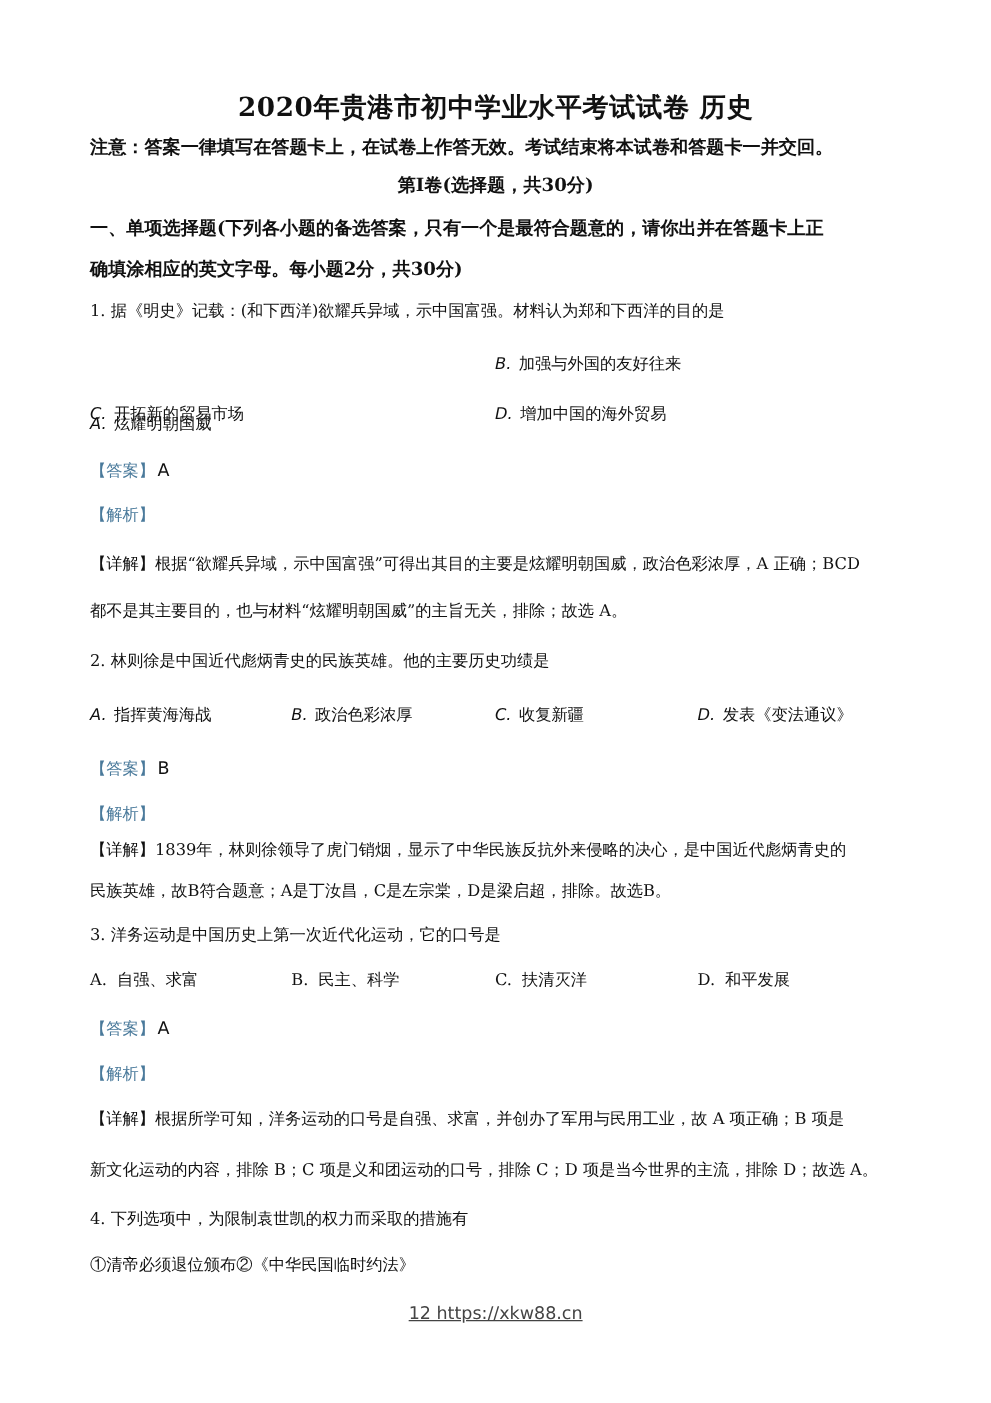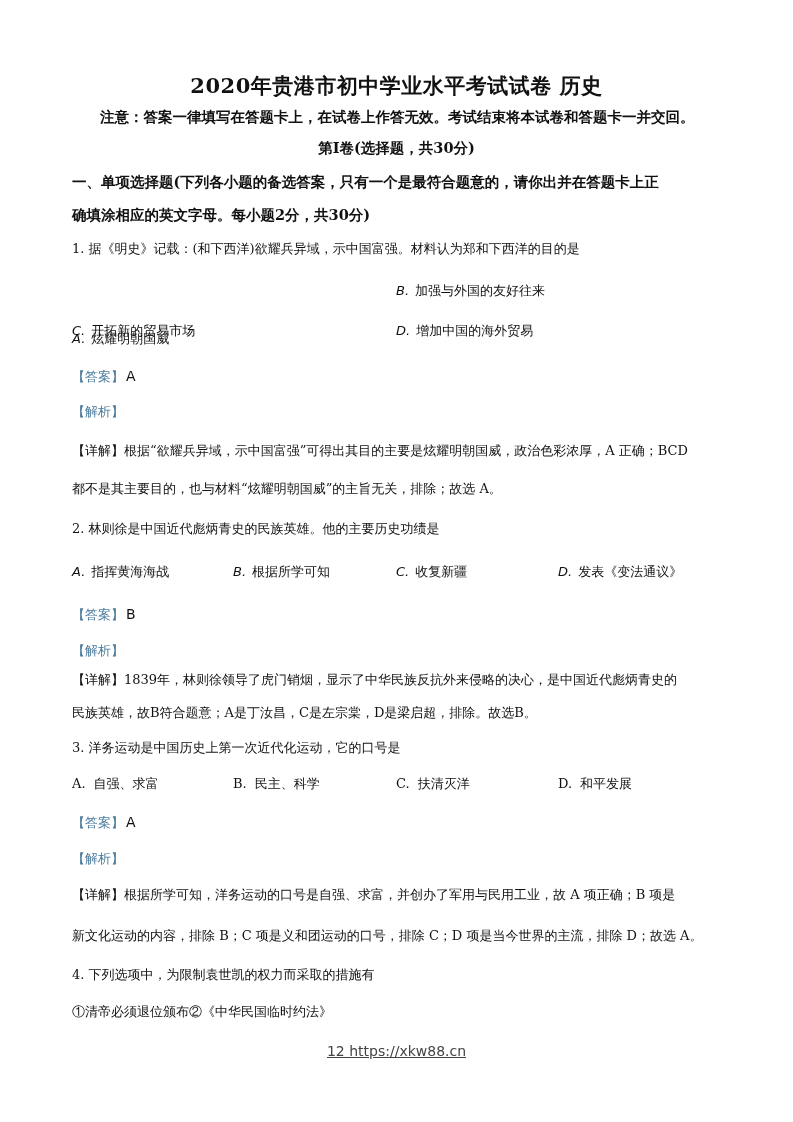--- a/index.html
+++ b/index.html
@@ -1,21 +1,21 @@
 <!DOCTYPE html>
 <html><head>
 <meta charset="utf-8">
 <style>
   html, body { margin: 0; padding: 0; background: #ffffff; }
   body { width: 793px; height: 1122px; position: relative; overflow: hidden;
          font-family: "DejaVu Serif", "Liberation Serif", serif; color: #111; }
   .page { position: absolute; left: 0; top: 0; width: 664px; height: 1122px; }
   .abs { position: absolute; white-space: nowrap; }
   .title { left: 0; width: 793px; text-align: center; top: 72px; font-size: 21px; font-weight: bold; letter-spacing: 0.5px; }
-  .notice { left: 72px; top: 108px; font-size: 14.5px; font-weight: bold; margin-left: 28px; }
+  .notice { left: 72px; top: 108px; font-size: 14.5px; font-weight: bold; }
   .section-title { left: 0; width: 793px; text-align: center; top: 139px; font-size: 14.5px; font-weight: bold; }
   .instr { left: 72px; font-size: 14.5px; font-weight: bold; }
   .q { left: 72px; font-size: 13px; }
   .opt { font-size: 13px; }
   .letter { font-family: "DejaVu Sans", "Liberation Sans", sans-serif; font-style: italic; font-size: 13px; margin-right: 6px; }
   .plain-letter { font-family: "DejaVu Serif", serif; margin-right: 8px; }
   .tag { color: #4a7a9b; font-size: 13px; }
   .tag-black { color: #111; font-size: 13px; }
   .ans-val { font-family: "DejaVu Sans", "Liberation Sans", sans-serif; font-size: 14px; margin-left: 2px; }
   .expl { left: 72px; font-size: 13px; }
@@ -54,21 +54,21 @@
   <div class="abs expl" style="top:442px;">
     <span class="tag-black">【详解】</span><span>根据“欲耀兵异域，示中国富强”可得出其目的主要是炫耀明朝国威，政治色彩浓厚，A 正确；BCD</span>
   </div>
   <div class="abs expl" style="top:480px;">都不是其主要目的，也与材料“炫耀明朝国威”的主旨无关，排除；故选 A。</div>
 
   <div class="abs q" style="top:520px;">2. 林则徐是中国近代彪炳青史的民族英雄。他的主要历史功绩是</div>
   <div class="abs opt" style="left:72px; top:563px;">
     <span class="letter">A.</span><span>指挥黄海海战</span>
   </div>
   <div class="abs opt" style="left:233px; top:563px;">
-    <span class="letter">B.</span><span>根据所学可知</span>
+    <span class="letter">B.</span><span>政治色彩浓厚</span>
   </div>
   <div class="abs opt" style="left:396px; top:563px;">
     <span class="letter">C.</span><span>收复新疆</span>
   </div>
   <div class="abs opt" style="left:558px; top:563px;">
     <span class="letter">D.</span><span>发表《变法通议》</span>
   </div>
   <div class="abs" style="left:72px; top:604px;">
     <span class="tag">【答案】</span><span class="ans-val">B</span>
   </div>

